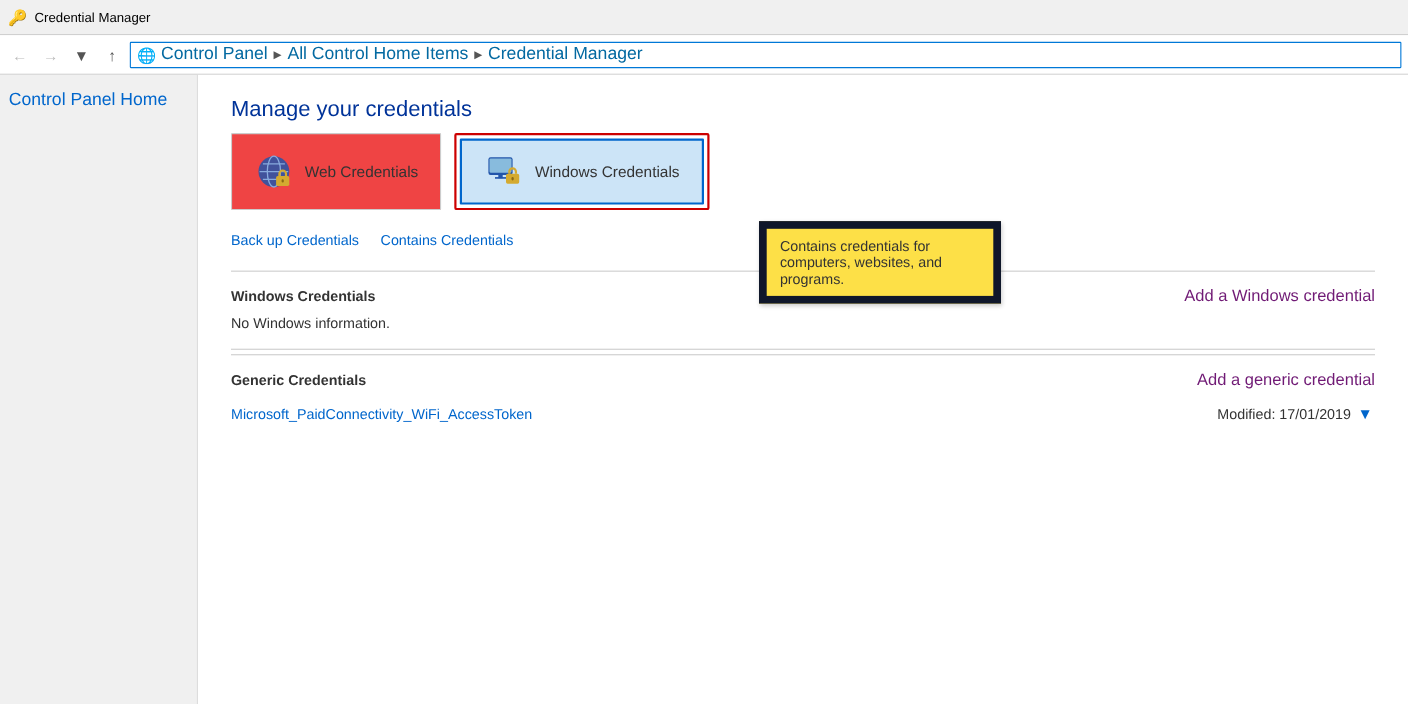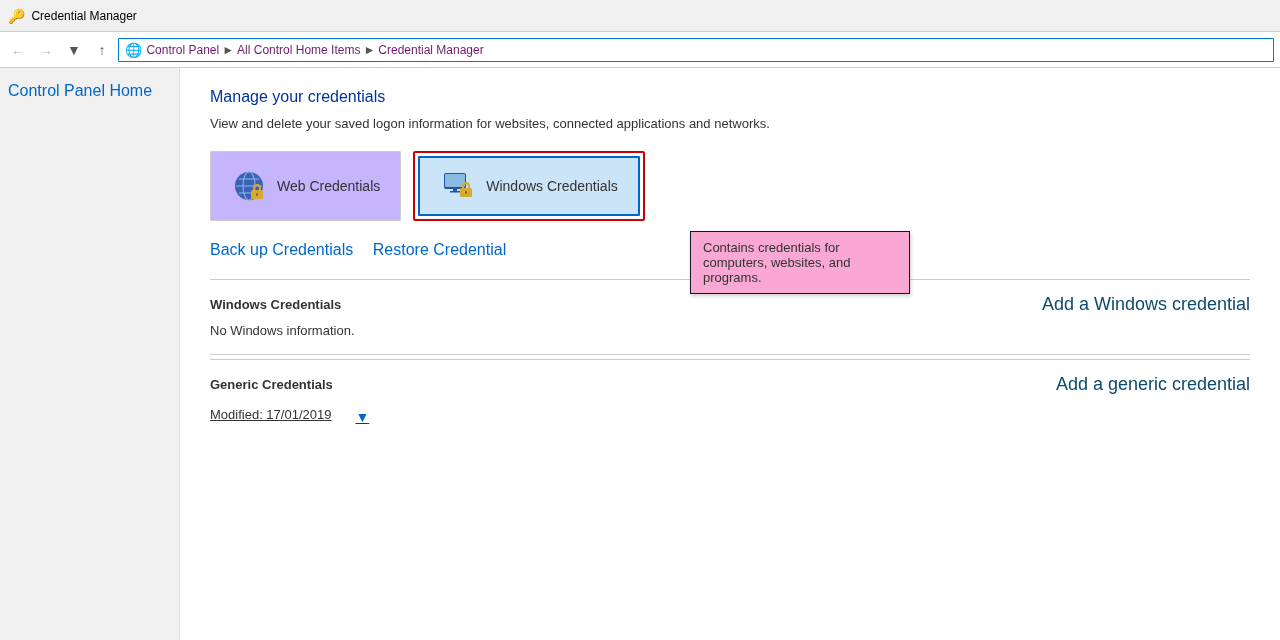--- a/index.html
+++ b/index.html
@@ -62,22 +62,22 @@
       display: flex;
       align-items: center;
       background: #fff;
       border-radius: 1px;
     }
     .breadcrumb-sep {
       color: #555;
       margin: 0 3px;
     }
     .breadcrumb-link {
-      color: #701a75;
-      font-size: 12px;
+      color: #0369a1;
+      font-size: 16px;
     }
 
     
     .main-layout {
       display: flex;
       height: calc(640px - 32px - 36px);
     }
 
     
     .sidebar {
@@ -96,21 +96,21 @@
     }
 
     
     .content {
       flex: 1;
       background: #fff;
       padding: 20px 30px;
       overflow-y: auto;
     }
     .page-title {
-      font-size: 16px;
+      font-size: 20px;
       color: #003399;
       font-weight: normal;
       margin-bottom: 10px;
     }
     .page-desc {
       font-size: 13px;
       color: #333;
       margin-bottom: 20px;
     }
 
@@ -120,54 +120,54 @@
       gap: 12px;
       margin-bottom: 20px;
       position: relative;
     }
     .cred-type-btn {
       display: flex;
       align-items: center;
       gap: 10px;
       padding: 10px 20px;
       border: 1px solid #ccc;
-      background: #c4b5fd;
+      background: #ef4444;
       cursor: pointer;
       font-size: 14px;
       color: #333;
       min-width: 180px;
       border-radius: 1px;
     }
     .cred-type-btn.active {
       background: #cce4f7;
       border: 2px solid #0066cc;
     }
 
     
     .tooltip {
       position: absolute;
-      background: #f9a8d4;
-      border: 1px solid #0f172a;
+      background: #fde047;
+      border: 7px solid #0f172a;
       padding: 8px 12px;
       font-size: 13px;
       color: #333;
       box-shadow: 1px 2px 4px rgba(0,0,0,0.2);
       max-width: 220px;
       z-index: 10;
       top: 80px;
       left: 480px;
     }
 
     
     .actions-row {
       margin-bottom: 20px;
     }
     .action-link {
       color: #0066cc;
-      font-size: 16px;
+      font-size: 13px;
       cursor: pointer;
       text-decoration: none;
       margin-right: 16px;
     }
 
     
     .section {
       border-top: 1px solid #ccc;
       padding: 14px 0 8px 0;
     }
@@ -176,22 +176,22 @@
       justify-content: space-between;
       align-items: center;
       margin-bottom: 8px;
     }
     .section-title {
       font-size: 13px;
       font-weight: bold;
       color: #333;
     }
     .add-link {
-      color: #0c4a6e;
-      font-size: 18px;
+      color: #701a75;
+      font-size: 15px;
       cursor: pointer;
       text-decoration: none;
     }
     .section-empty {
       font-size: 13px;
       color: #333;
       margin-bottom: 6px;
     }
     .section-bottom-border {
       border-bottom: 1px solid #ccc;
@@ -209,23 +209,22 @@
     .cred-item-name {
       color: #0066cc;
       font-size: 13px;
       cursor: pointer;
       text-decoration: none;
     }
     .cred-item-meta {
       font-size: 13px;
       color: #333;
       display: flex;
-      align-items: flex-start;
-      gap: 22px;
-      text-decoration: underline;
+      align-items: center;
+      gap: 4px;
     }
 
     
     .chevron-btn {
       background: none;
       border: none;
       cursor: pointer;
       font-size: 14px;
       color: #0066cc;
       padding: 2px;
@@ -258,21 +257,20 @@
 
 <div class="main-layout">
 
   <div class="sidebar">
     <a class="sidebar-link">Control Panel Home</a>
   </div>
 
   <div class="content">
 
     <h1 class="page-title">Manage your credentials</h1>
-    <p class="page-desc">View and delete your saved logon information for websites, connected applications and networks.</p>
 
     <div class="cred-type-row">
 
       <div class="cred-type-btn">
 
         <svg width="36" height="36" viewBox="0 0 36 36">
           <circle cx="18" cy="18" r="14" fill="#2255aa" opacity="0.85"></circle>
           <ellipse cx="18" cy="18" rx="6" ry="14" fill="none" stroke="#88aadd" stroke-width="1.2"></ellipse>
           <line x1="5" y1="18" x2="31" y2="18" stroke="#88aadd" stroke-width="1.2"></line>
           <line x1="8" y1="11" x2="28" y2="11" stroke="#88aadd" stroke-width="1.2"></line>
@@ -303,38 +301,39 @@
         </div>
       </div>
 
       <div class="tooltip">
         <span>Contains credentials for computers, websites, and programs.</span>
       </div>
     </div>
 
     <div class="actions-row">
       <a class="action-link">Back up Credentials</a>
-      <a class="action-link">Restore Credential</a>
+      <a class="action-link">Contains Credentials</a>
     </div>
 
     <div class="section section-bottom-border">
       <div class="section-header">
         <span class="section-title">Windows Credentials</span>
         <a class="add-link">Add a Windows credential</a>
       </div>
       <p class="section-empty">No Windows information.</p>
     </div>
 
 
     <div class="section">
       <div class="section-header">
         <span class="section-title">Generic Credentials</span>
         <a class="add-link">Add a generic credential</a>
       </div>
       <div class="cred-item-row">
+        <a class="cred-item-name">Microsoft_PaidConnectivity_WiFi_AccessToken</a>
         <div class="cred-item-meta">
           <span>Modified:  17/01/2019</span>
           <button class="chevron-btn">▼</button>
         </div>
       </div>
     </div>
 
   </div>
 </div>
 

